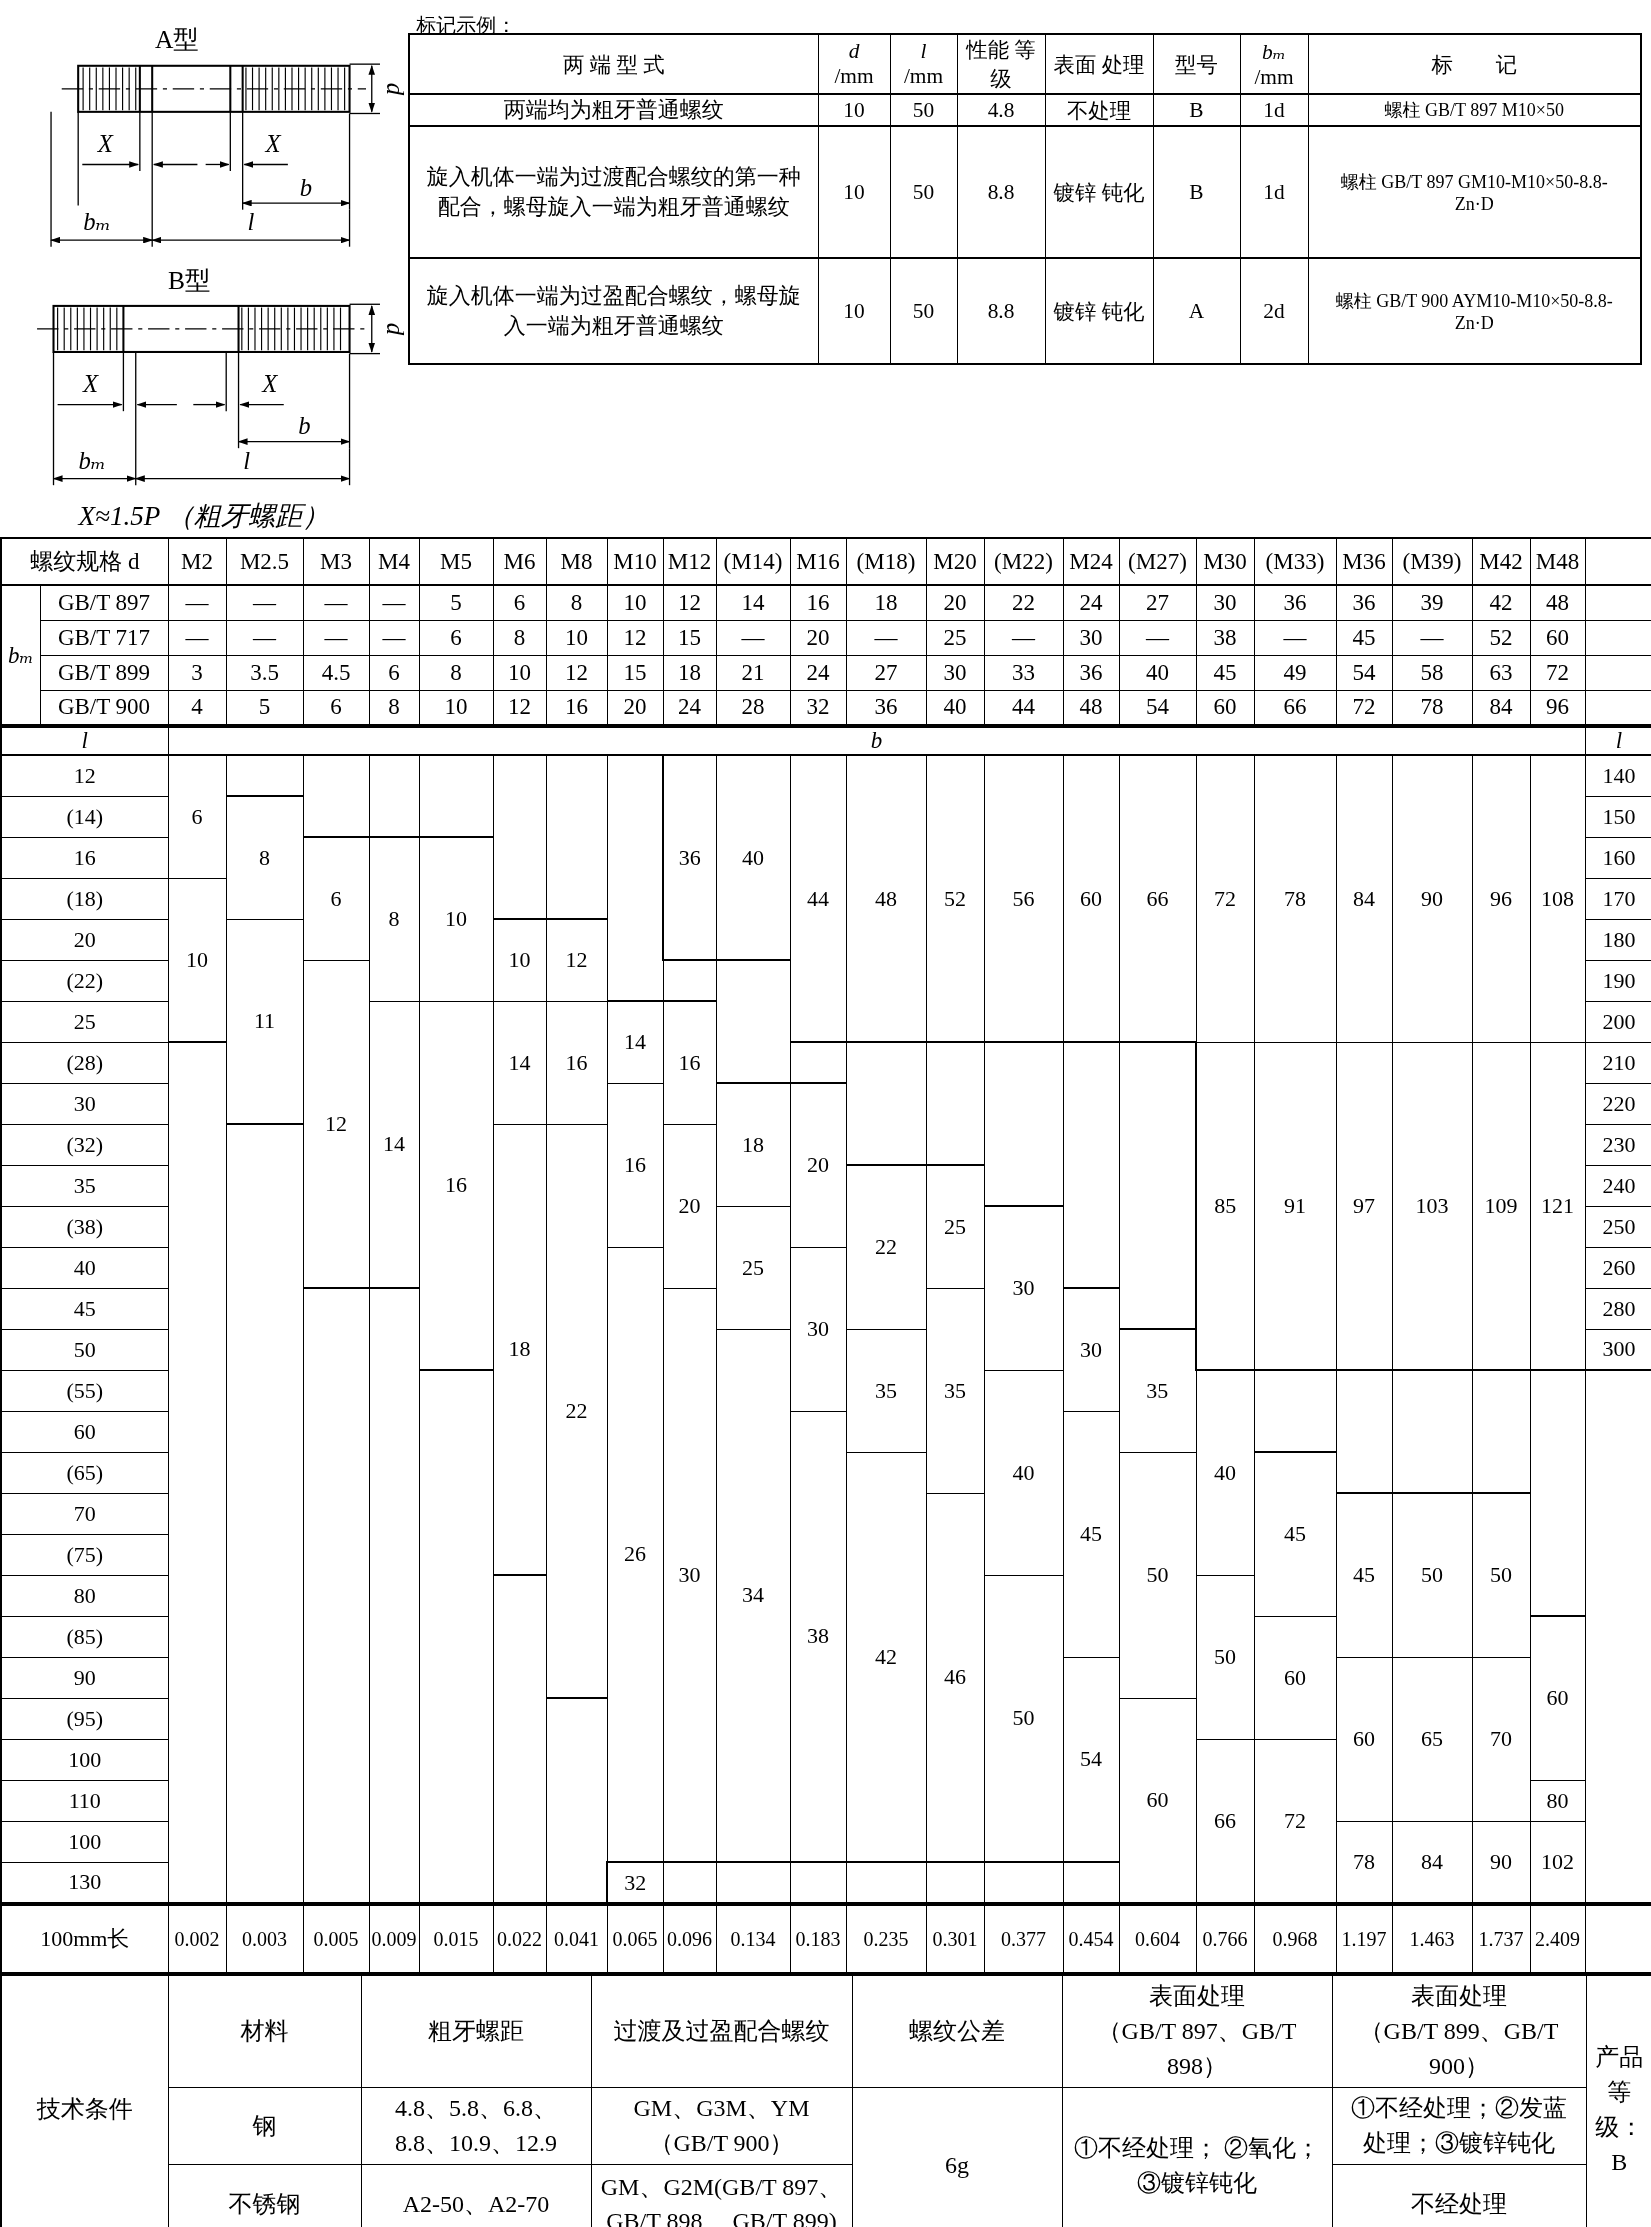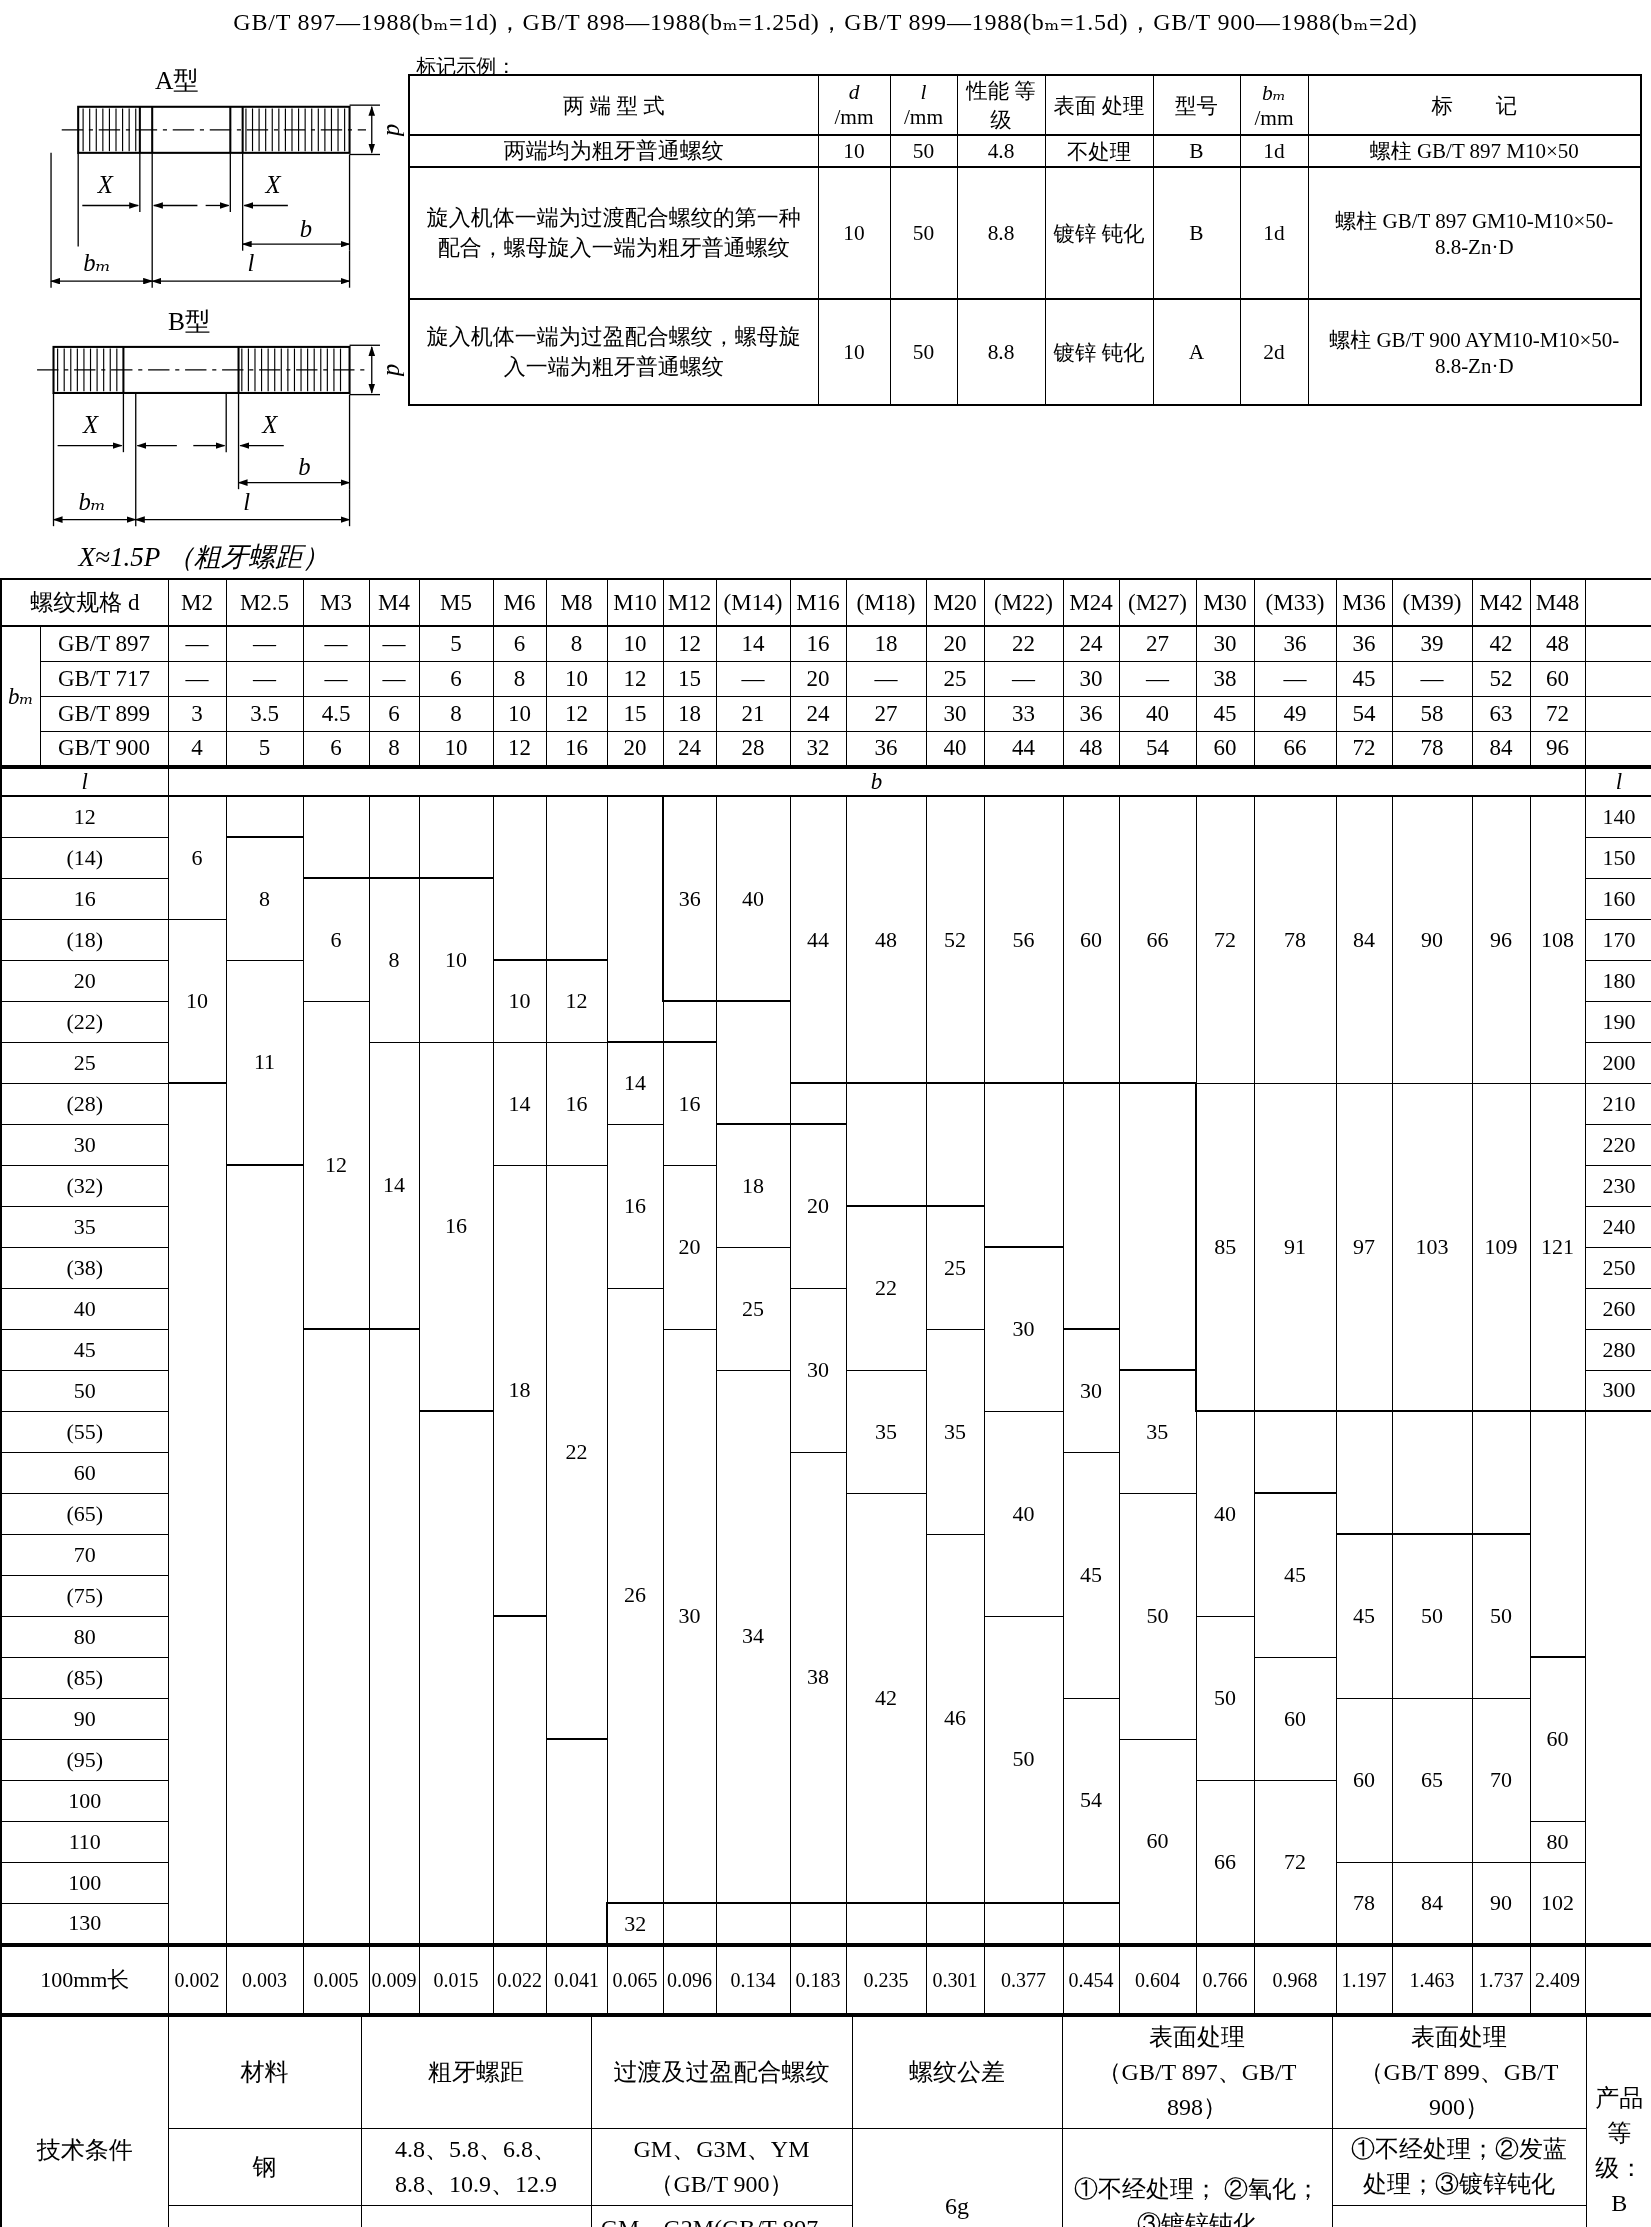--- a/index.html
+++ b/index.html
@@ -11,21 +11,21 @@
   .rightcol{width:1244px;position:relative;}
   .caption{font-size:20px;padding:11.5px 0 5px 8.2px;height:33px;box-sizing:border-box;}
   .it{font-style:italic;}
   table{border-collapse:collapse;table-layout:fixed;}
   td,th{border:0.8px solid #000;text-align:center;vertical-align:middle;font-weight:normal;
         font-size:22px;padding:0 1.6px;overflow:hidden;box-sizing:border-box;}
   
   .extable{width:1232px;}
   .extable td{font-size:21.4px;}
   .extable .desc{padding:0 11.5px;font-size:22px;}
-  .extable .mark{padding:0 13px;font-size:21px;}
+  .extable .mark{padding:0 13px;font-size:18px;}
   .extable td{border-width:0.8px;}
   .extable tr.sep td{border-top:2.5px solid #000;}
   .extable{border:2.5px solid #000;padding-left:9px;}
   .extable thead td{border-bottom:2.5px solid #000;}
   
   .bmtable{border:2.5px solid #000;width:1651px;}
   .bmtable td{font-size:23px;}
   .bmtable .hdr td{border-bottom:2.5px solid #000;}
   
   .btbl{border:2.5px solid #000;width:1651px;}
@@ -46,21 +46,20 @@
   .grade{word-break:break-all;line-height:1.5;}
   svg text{font-family:"Liberation Serif","DejaVu Serif",serif;}
   .dimtxt{font-style:italic;font-size:30px;}
   .typtxt{font-size:31px;}
 </style>
 </head>
 <body>
 
 <div class="page">
 
-  <div class="title">GB/T 897—1988(bₘ=1d)，GB/T 898—1988(bₘ=1.25d)，GB/T 899—1988(bₘ=1.5d)，GB/T 900—1988(bₘ=2d)</div>
 
   <div class="top">
 
     <div class="diagrams">
       <svg width="408" height="537" viewBox="0 0 496 653">
         <defs>
           <marker id="ar" markerWidth="12" markerHeight="8" refX="11" refY="4" orient="auto" markerUnits="userSpaceOnUse">
             <path d="M0,0 L12,4 L0,8 z" fill="#000"></path>
           </marker>
           <marker id="al" markerWidth="12" markerHeight="8" refX="1" refY="4" orient="auto" markerUnits="userSpaceOnUse">

